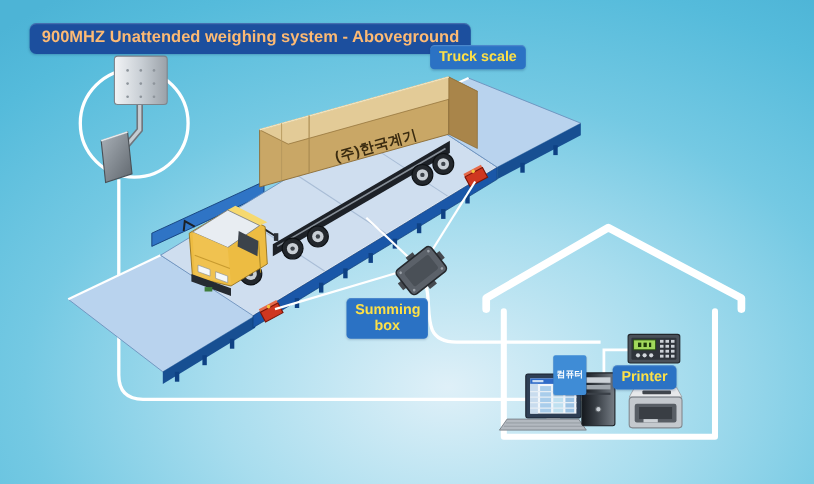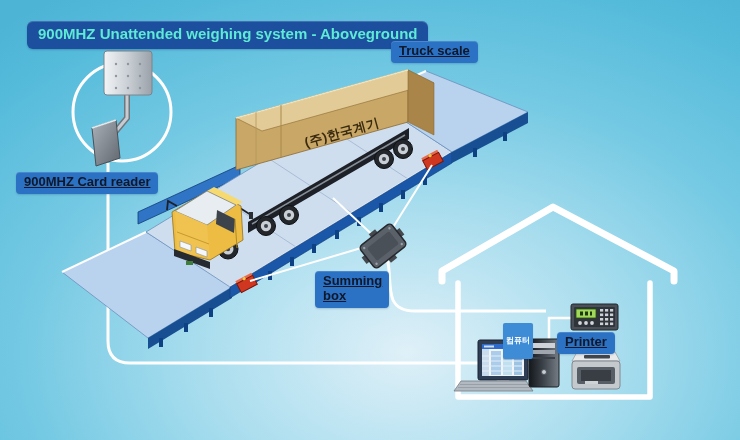--- a/index.html
+++ b/index.html
@@ -5,33 +5,32 @@
   html,body{margin:0;padding:0;}
   .stage{
     position:relative;width:740px;height:440px;overflow:hidden;
     font-family:"Liberation Sans",sans-serif;
     background: radial-gradient(620px 430px at 55% 80%,
       var(--sky_light,#dff0f8) 0%, #a8ddee 34%, #74c9e3 62%, var(--sky,#55bbdb) 88%, #4db4d6 100%);
   }
   .scene{position:absolute;left:0;top:0;}
   .title{
     position:absolute;left:27px;top:21px;
-    background:var(--title_bg,#1c4f9e);color:#5eead4;
+    background:var(--title_bg,#1c4f9e);color:#fdba74;
     font-weight:bold;font-size:15px;line-height:1.1;
     padding:5px 11px 6px;border-radius:6px;white-space:nowrap;
     box-shadow: inset 0 1px 0 rgba(255,255,255,.18), 0 1px 2px rgba(10,40,90,.25);
   }
   .lbl{
-    position:absolute;background:var(--label_bg,#2b72c4);color:#0f172a;
+    position:absolute;background:var(--label_bg,#2b72c4);color:#fde047;
     font-weight:bold;font-size:13px;line-height:1.15;
     padding:3px 8px 4px;border-radius:4px;white-space:nowrap;
     box-shadow: inset 0 1px 0 rgba(255,255,255,.15), 0 1px 2px rgba(10,40,90,.2);
-    text-decoration: underline;
-  }
-  .lbl.summing{white-space:normal;width:58px;text-align:left;}
+  }
+  .lbl.summing{white-space:normal;width:58px;text-align:center;}
   .room{position:absolute;color:#fff;font-weight:bold;font-size:14px;letter-spacing:.2px;}
   .badge{
     position:absolute;background:var(--badge_bg,#3f8cd6);color:#fff;
     font-weight:bold;font-size:8px;line-height:1;padding:14px 3px;border-radius:2px;
     box-shadow:0 1px 1px rgba(10,40,90,.25);
   }
 </style>
 </head>
 <body>
 
@@ -281,19 +280,18 @@
           <rect x="605" y="318" width="3.2" height="2.6"></rect>
           <rect x="610" y="318" width="3.2" height="2.6"></rect>
       <rect x="600" y="322.5" width="3.2" height="2.6"></rect>
           <rect x="605" y="322.5" width="3.2" height="2.6"></rect>
           <rect x="610" y="322.5" width="3.2" height="2.6"></rect>
     </g>
   </g>
 </svg>
 
 <div class="title">900MHZ Unattended weighing system - Aboveground</div>
-<div class="lbl" style="left:16px;top:172px">900MHZ Card reader</div>
 <div class="lbl" style="left:391px;top:41px">Truck scale</div>
 <div class="lbl summing" style="left:315px;top:271px">Summing box</div>
 <div class="lbl" style="left:557px;top:332px">Printer</div>
 <div class="badge" style="left:503px;top:323px">컴퓨터</div>
 
 </div>
 
 </body></html>

